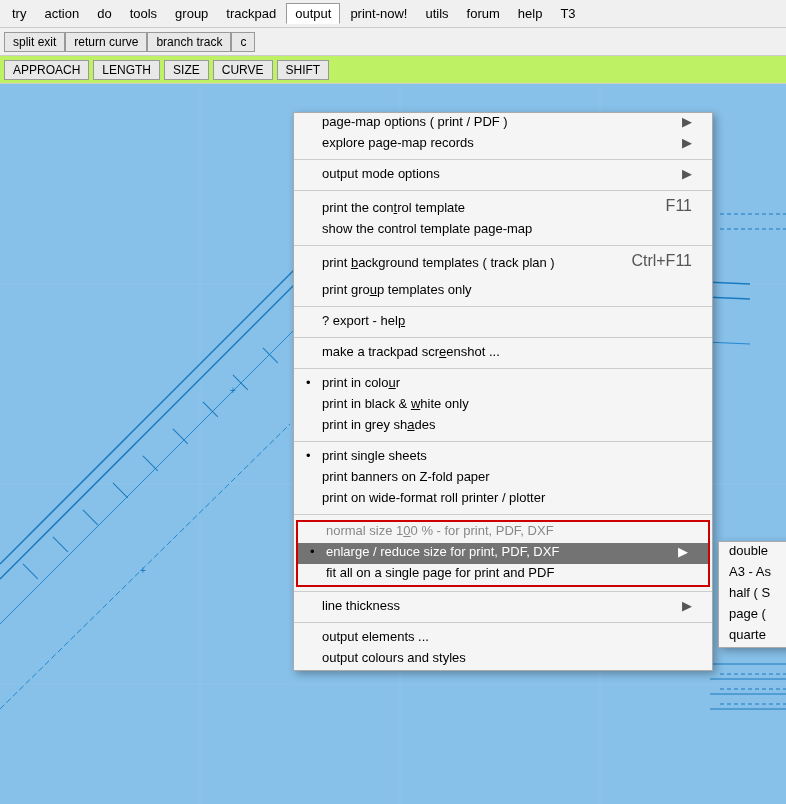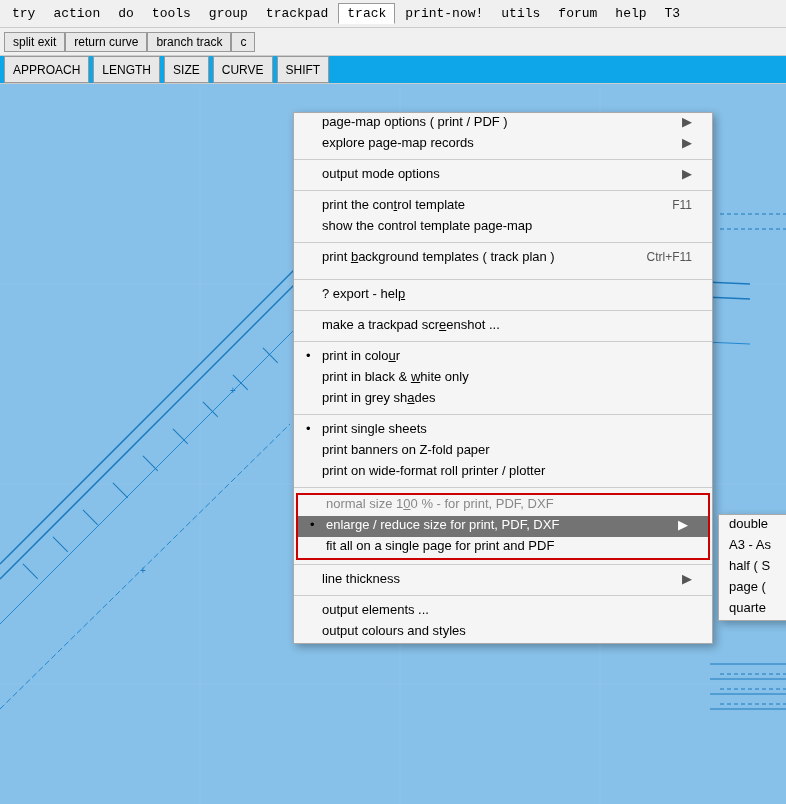--- a/index.html
+++ b/index.html
@@ -17,21 +17,20 @@
     .menubar {
       display: flex;
       align-items: center;
       background: #f0f0f0;
       border-bottom: 1px solid #ccc;
       height: 28px;
       padding: 0 4px;
       gap: 2px;
       position: relative;
       z-index: 10;
-      font-family: Liberation Mono, monospace;
     }
     .menubar-item {
       padding: 2px 8px;
       cursor: pointer;
       font-size: 13px;
       white-space: nowrap;
       color: #000;
     }
     .menubar-item.active {
       background: #fff;
@@ -53,21 +52,22 @@
       background: #e8e8e8;
       border: 1px solid #999;
       cursor: pointer;
       font-size: 12px;
       white-space: nowrap;
     }
 
     
     .toolbar2 {
       display: flex;
-      background: #0ea5e9;
+      align-items: center;
+      background: #bef264;
       border-bottom: 1px solid #ccc;
       height: 28px;
       padding: 0 4px;
       gap: 4px;
     }
     .toolbar2-btn {
       padding: 2px 8px;
       background: #e8e8e8;
       border: 1px solid #999;
       cursor: pointer;
@@ -120,21 +120,21 @@
       color: #000;
       white-space: nowrap;
       display: flex;
       align-items: flex-end;
       justify-content: space-between;
       position: relative;
     }
     .menu-item .shortcut {
       color: #555;
       margin-left: 20px;
-      font-size: 12px;
+      font-size: 16px;
     }
     .menu-item .arrow {
       color: #555;
       margin-left: 10px;
     }
     .menu-item.has-bullet::before {
       content: '•';
       position: absolute;
       left: 12px;
       color: #000;
@@ -164,21 +164,21 @@
 </head>
 <body>
 
 <div class="menubar">
   <span class="menubar-item">try</span>
   <span class="menubar-item">action</span>
   <span class="menubar-item">do</span>
   <span class="menubar-item">tools</span>
   <span class="menubar-item">group</span>
   <span class="menubar-item">trackpad</span>
-  <span class="menubar-item active">track</span>
+  <span class="menubar-item active">output</span>
   <span class="menubar-item">print-now!</span>
   <span class="menubar-item">utils</span>
   <span class="menubar-item">forum</span>
   <span class="menubar-item">help</span>
   <span class="menubar-item">T3</span>
 </div>
 
 <div class="toolbar">
   <button class="toolbar-btn">split exit</button>
   <button class="toolbar-btn">return curve</button>
@@ -276,20 +276,23 @@
 
       <div style="height:6px;border-top:1px solid #ccc;margin-top:4px;"></div>
 
       <div class="menu-item">
         <span>print <u>b</u>ackground templates ( track plan )</span>
         <span class="shortcut">Ctrl+F11</span>
       </div>
 
       <div style="height:6px;"></div>
 
+      <div class="menu-item">
+        <span>print gro<u>u</u>p templates only</span>
+      </div>
 
       <div style="height:6px;border-top:1px solid #ccc;margin-top:4px;"></div>
 
       <div class="menu-item">
         <span>? export - hel<u>p</u></span>
       </div>
 
       <div style="height:6px;border-top:1px solid #ccc;margin-top:4px;"></div>
 
       <div class="menu-item">

